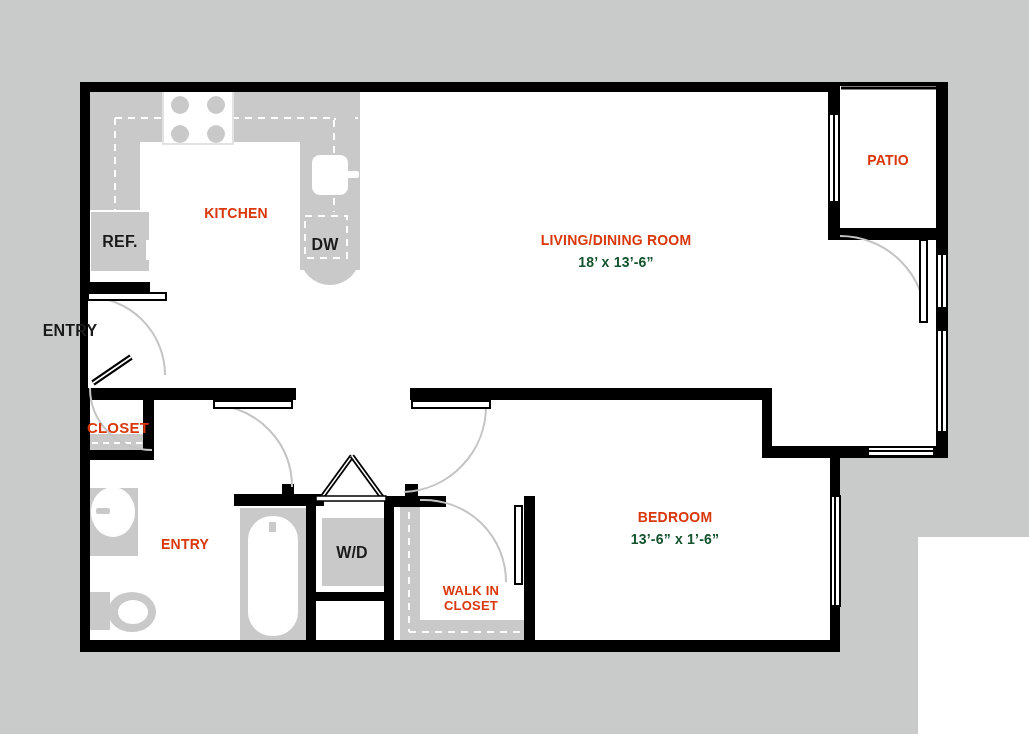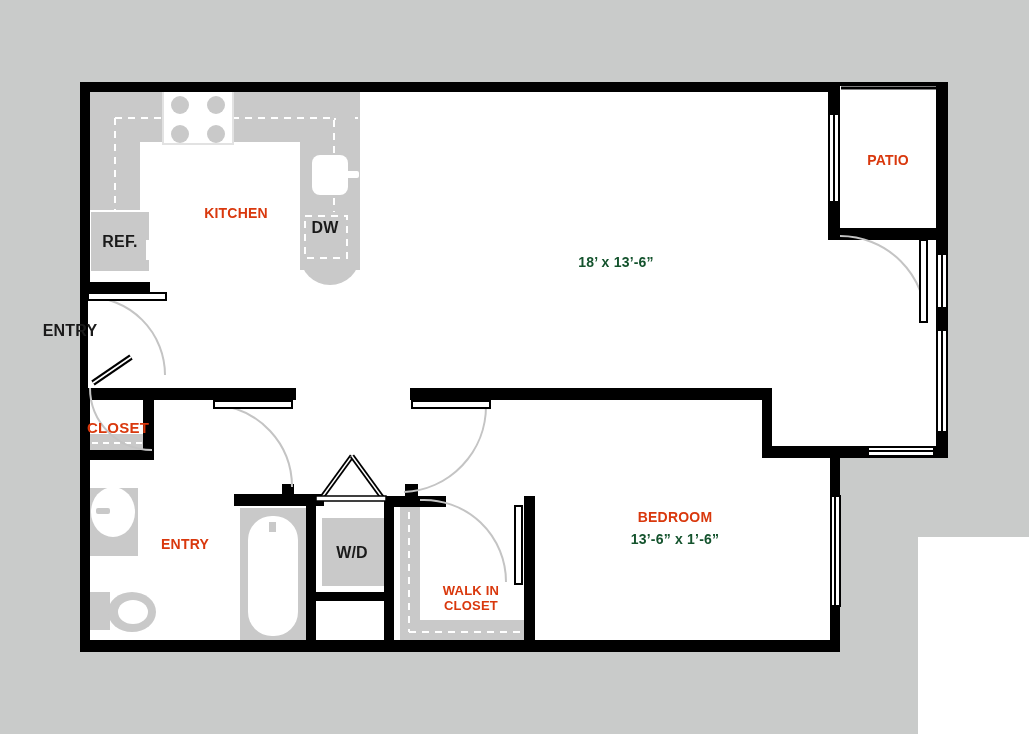--- a/index.html
+++ b/index.html
@@ -274,35 +274,36 @@
 
     <g>
       <path d="M840,236 A86,86 0 0 1 926,322" fill="none" stroke="#c4c4c4" stroke-width="2"></path>
       <rect x="920" y="240" width="7" height="82" fill="#ffffff" stroke="#000000" stroke-width="2"></rect>
     </g>
 
   </svg>
 
   <div class="lbl lbl-room ctr" style="left:222px; top:205px;padding-left:28px;">KITCHEN</div>
 
+  <div class="lbl lbl-room ctr" style="left:616px; top:232px;">LIVING/DINING ROOM</div>
   <div class="lbl lbl-dim ctr" style="left:616px; top:254px;">18’ x 13’-6”</div>
 
   <div class="lbl lbl-room ctr" style="left:888px; top:152px;">PATIO</div>
 
   <div class="lbl lbl-room ctr" style="left:675px; top:509px;">BEDROOM</div>
   <div class="lbl lbl-dim ctr" style="left:675px; top:531px;">13’-6” x 1’-6”</div>
 
   <div class="lbl lbl-room ctr" style="left:185px; top:536px;">ENTRY</div>
 
   <div class="lbl lbl-room ctr" style="left:118px; top:419px; font-size:15px;">CLOSET</div>
 
   <div class="lbl lbl-room lbl-small ctr" style="left:471px; top:583px;">WALK IN</div>
   <div class="lbl lbl-room lbl-small ctr" style="left:471px; top:598px;">CLOSET</div>
 
   <div class="lbl lbl-fix ctr" style="left:120px; top:233px;">REF.</div>
 
-  <div class="lbl lbl-fix ctr" style="left:325px; top:219px;">DW</div>
+  <div class="lbl lbl-fix ctr" style="left:325px; top:236px;">DW</div>
 
   <div class="lbl lbl-fix ctr" style="left:352px; top:544px;">W/D</div>
 
   <div class="lbl lbl-fix ctr" style="left:50px; top:322px;padding-left:40px;">ENTRY</div>
 
 </div>
 
 </body></html>

